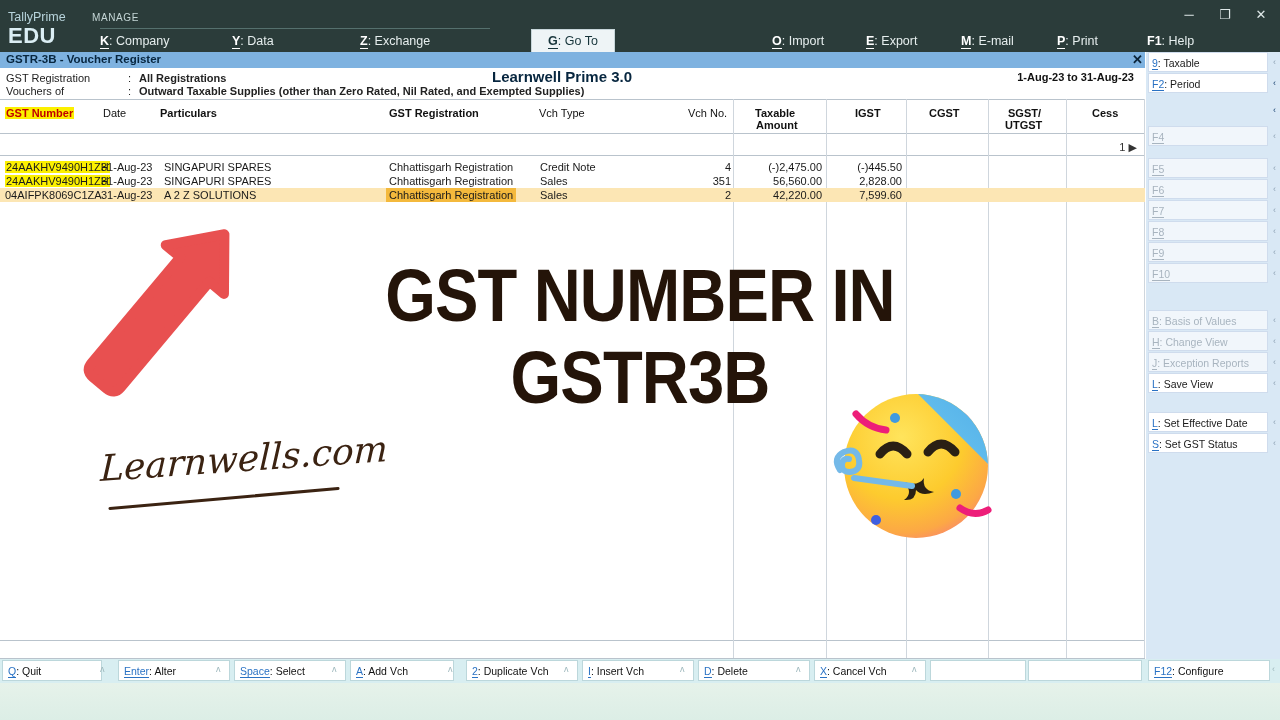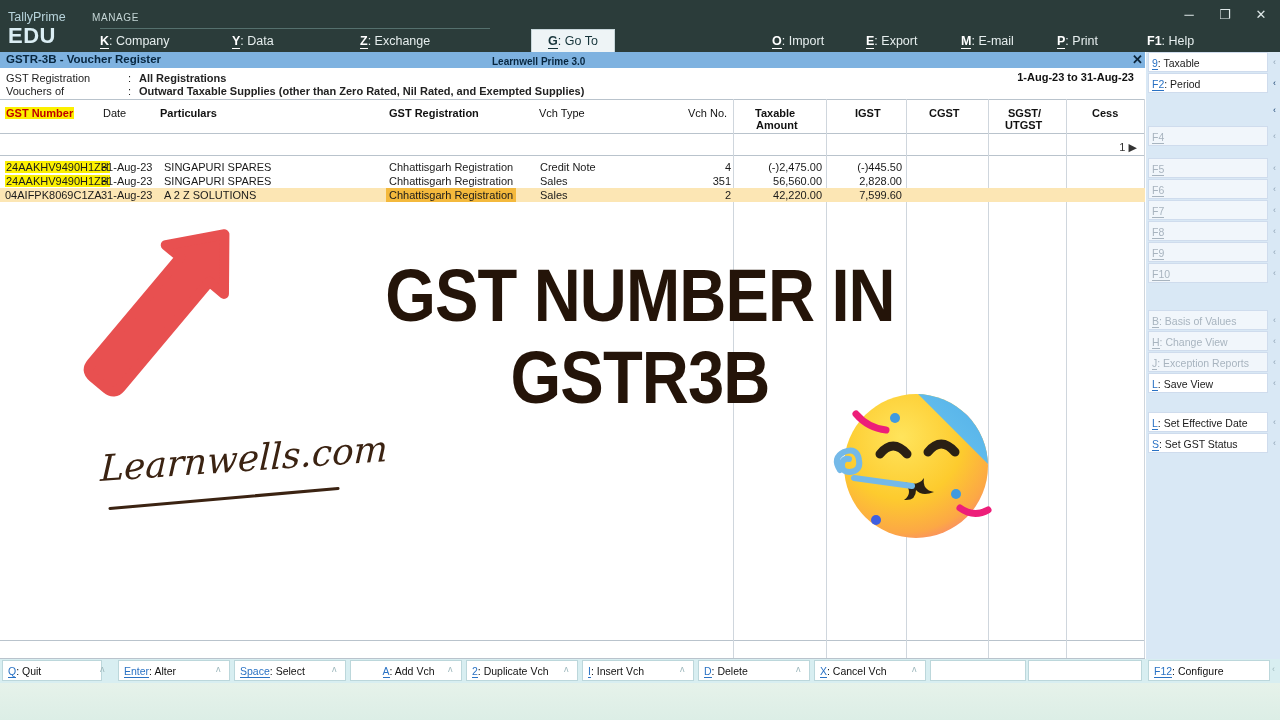--- a/index.html
+++ b/index.html
@@ -22,21 +22,21 @@
   .mitem .k{font-weight:bold;color:#ffffff;border-bottom:1px solid #ffffff;padding-bottom:0px;}
   .goto{position:absolute;left:531px;top:29px;width:82px;height:22px;background:#eef4f6;
         border:1px solid #c7d6da;display:flex;align-items:center;justify-content:center;font-size:12.5px;color:#16343a;}
   .goto .k{font-weight:bold;border-bottom:1px solid #16343a;}
   .wbtn{position:absolute;top:2px;width:34px;height:24px;color:#dfe8e8;font-size:13px;
         display:flex;align-items:center;justify-content:center;}
 
   
   .rptbar{position:absolute;left:0;top:52px;width:1145px;height:16px;background:#7eb2e0;}
   .rpt-title{position:absolute;left:6px;top:53px;font-size:11.5px;font-weight:bold;color:#07263f;}
-  .rpt-company{position:absolute;left:492px;top:56px;font-size:10px;font-weight:bold;color:#07263f;}
+  .rpt-company{position:absolute;left:492px;top:68px;font-size:15px;font-weight:bold;color:#07263f;}
   .rpt-x{position:absolute;left:1132px;top:52px;font-size:13px;font-weight:bold;color:#0a2338;cursor:pointer;}
 
   
   .sub{position:absolute;font-size:11px;color:#222;}
   .sub.lbl{left:6px;}
   .sub.col{left:128px;}
   .sub.val{left:139px;font-weight:bold;}
   .period{position:absolute;right:146px;top:71px;font-size:11px;font-weight:bold;color:#111;}
 
   
@@ -265,21 +265,21 @@
     <div class="schev" style="top:386px;">‹</div>
   </div>
 
   <div class="botbar"></div>
   <div class="bbtn" style="left:2px;width:100px;"><span class="k">Q</span>: <span>Quit</span></div>
   <div class="bchev" style="left:100px;">ʌ</div>
   <div class="bbtn" style="left:118px;width:112px;"><span class="k">Enter</span>: <span>Alter</span></div>
   <div class="bchev" style="left:216px;">ʌ</div>
   <div class="bbtn" style="left:234px;width:112px;"><span class="k">Space</span>: <span>Select</span></div>
   <div class="bchev" style="left:332px;">ʌ</div>
-  <div class="bbtn" style="left:350px;width:112px;text-align:center;"><span class="k">A</span>: <span>Add Vch</span></div>
+  <div class="bbtn" style="left:350px;width:104px;"><span class="k">A</span>: <span>Add Vch</span></div>
   <div class="bchev" style="left:448px;">ʌ</div>
   <div class="bbtn" style="left:466px;width:112px;"><span class="k">2</span>: <span>Duplicate Vch</span></div>
   <div class="bchev" style="left:564px;">ʌ</div>
   <div class="bbtn" style="left:582px;width:112px;"><span class="k">I</span>: <span>Insert Vch</span></div>
   <div class="bchev" style="left:680px;">ʌ</div>
   <div class="bbtn" style="left:698px;width:112px;"><span class="k">D</span>: <span>Delete</span></div>
   <div class="bchev" style="left:796px;">ʌ</div>
   <div class="bbtn" style="left:814px;width:112px;"><span class="k">X</span>: <span>Cancel Vch</span></div>
   <div class="bchev" style="left:912px;">ʌ</div>
   <div class="bbtn" style="left:930px;width:96px;"></div>

